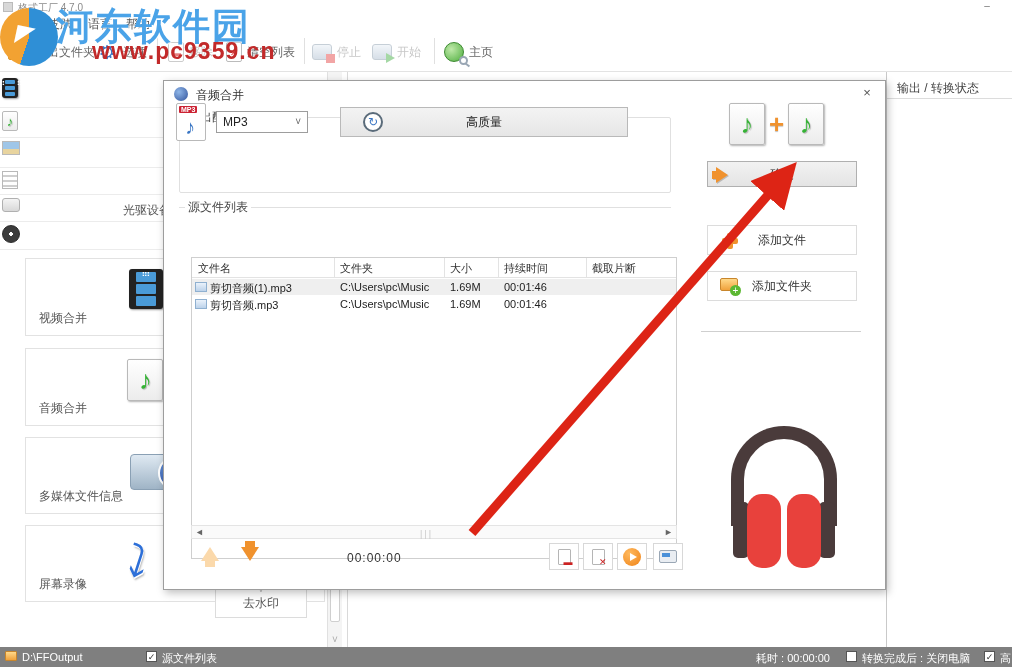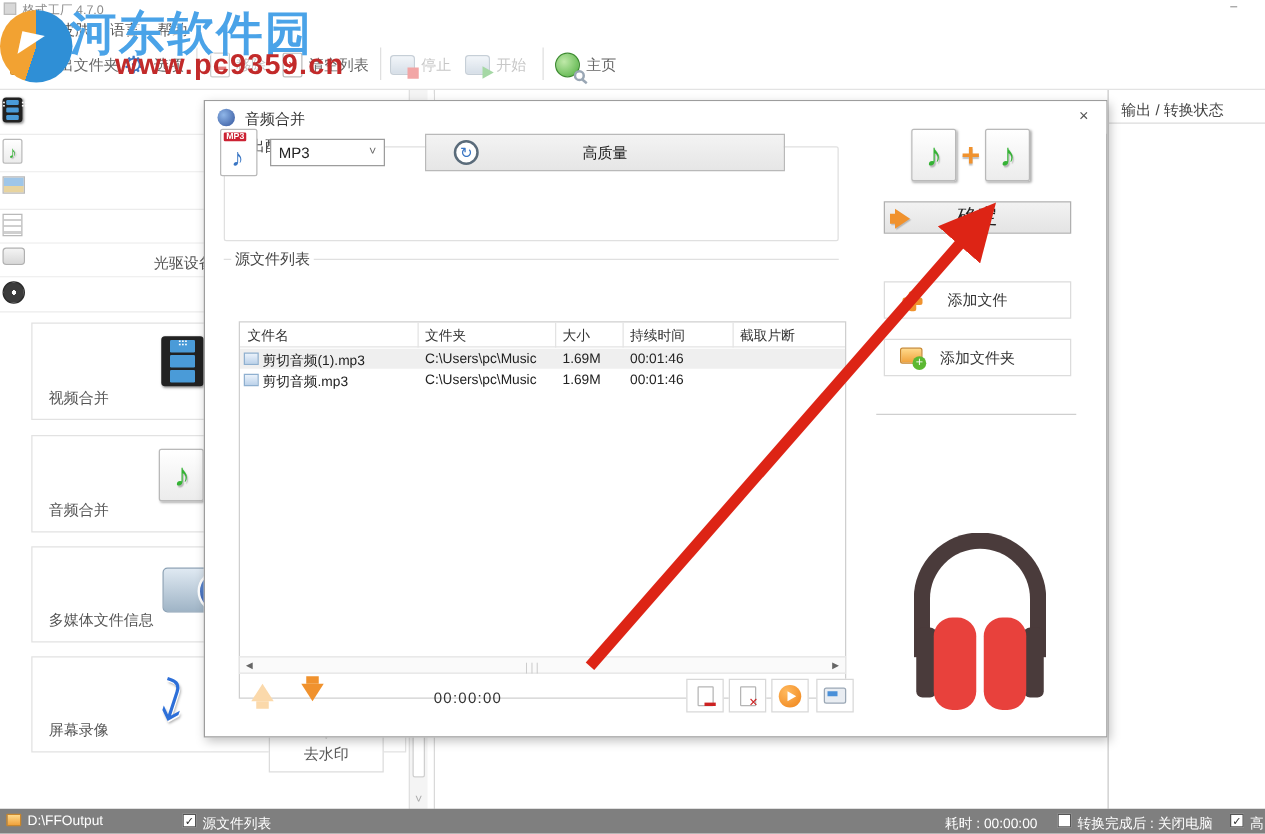--- a/index.html
+++ b/index.html
@@ -84,21 +84,21 @@
   fieldset.grp legend { font-size:12px; color:#444; padding:0 4px; margin-left:4px; }
   #grp-output { left:15px; top:28px; width:492px; height:84px; }
   .mp3icon { position:absolute; left:12px; top:22px; width:30px; height:38px; background:#fff; border:1px solid #b9b9b9; border-radius:2px; }
   .mp3icon .tag { position:absolute; left:2px; top:2px; background:#c23; color:#fff; font-size:7px; font-weight:bold; padding:0 2px; border-radius:1px; }
   .mp3icon .nt { position:absolute; left:8px; top:12px; color:#3a76c4; font-size:20px; }
   #fmt-select { position:absolute; left:52px; top:30px; width:92px; height:22px; border:1px solid #9d9d9d; background:#fff; font-size:12px; color:#222; padding:3px 6px; }
   #fmt-select .chev { position:absolute; right:6px; top:4px; color:#666; font-size:10px; }
   #quality-btn { position:absolute; left:176px; top:26px; width:288px; height:30px; background:linear-gradient(#f3f3f3,#e6e6e6); border:1px solid #b9b9b9; font-size:12px; color:#222; text-align:center; line-height:28px; }
   #quality-btn .g { position:absolute; left:22px; top:4px; width:20px; height:20px; border-radius:50%; border:2px solid #5a6b7a; color:#3a76c4; font-size:12px; line-height:17px; text-align:center; background:#fff; }
   #merge-icons { position:absolute; left:565px; top:22px; display:flex; align-items:center; gap:4px; }
-  #confirm-btn { position:absolute; left:543px; top:80px; width:150px; height:26px; background:linear-gradient(#f2f2f2,#e4e4e4); border:1px solid #b0b0b0; font-size:16px; color:#222; text-align:center; line-height:24px; }
+  #confirm-btn { position:absolute; left:543px; top:80px; width:150px; height:26px; background:linear-gradient(#f2f2f2,#e4e4e4); border:1px solid #b0b0b0; font-size:12px; color:#222; text-align:center; line-height:24px; }
   .orange-arrow { position:absolute; left:8px; top:5px; width:0; height:0; border-left:12px solid #f0922e; border-top:8px solid transparent; border-bottom:8px solid transparent; filter:drop-shadow(1px 1px 0 rgba(0,0,0,.2)); }
   .orange-arrow:before { content:""; position:absolute; left:-16px; top:-4px; width:6px; height:8px; background:#f0922e; }
   #grp-source-label { position:absolute; left:21px; top:118px; font-size:12px; color:#444; background:#fff; padding:0 3px; z-index:2; }
   #grp-source-line { position:absolute; left:15px; top:126px; width:492px; height:1px; background:#e0e0e0; }
 
   #ftable { position:absolute; left:27px; top:142px; width:486px; height:302px; border:1px solid #cfcfcf; background:#fff; font-size:11px; color:#222;margin-top:34px; }
   #ftable .hrow { position:absolute; left:0; top:0; width:100%; height:20px; border-bottom:1px solid #e3e3e3; }
   #ftable .hcell { position:absolute; top:3px; color:#333; }
   #ftable .vsep { position:absolute; top:0; width:1px; height:20px; background:#e3e3e3; }
   .frow { position:absolute; left:0; width:100%; height:16px; }

